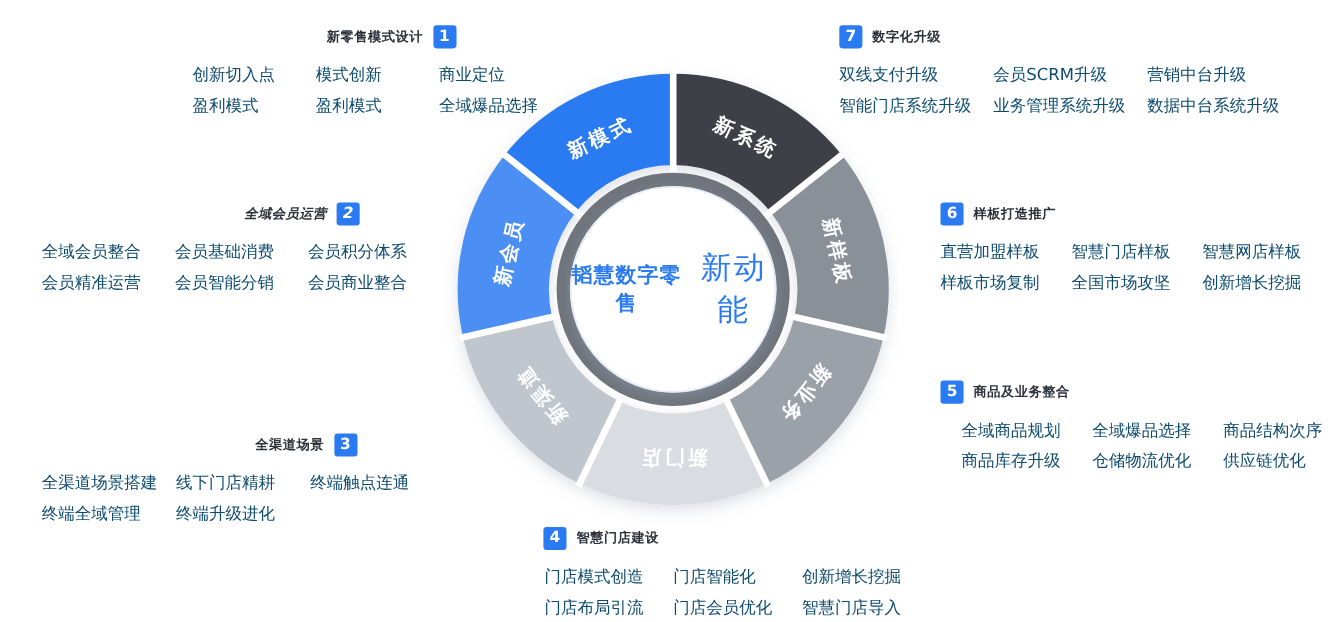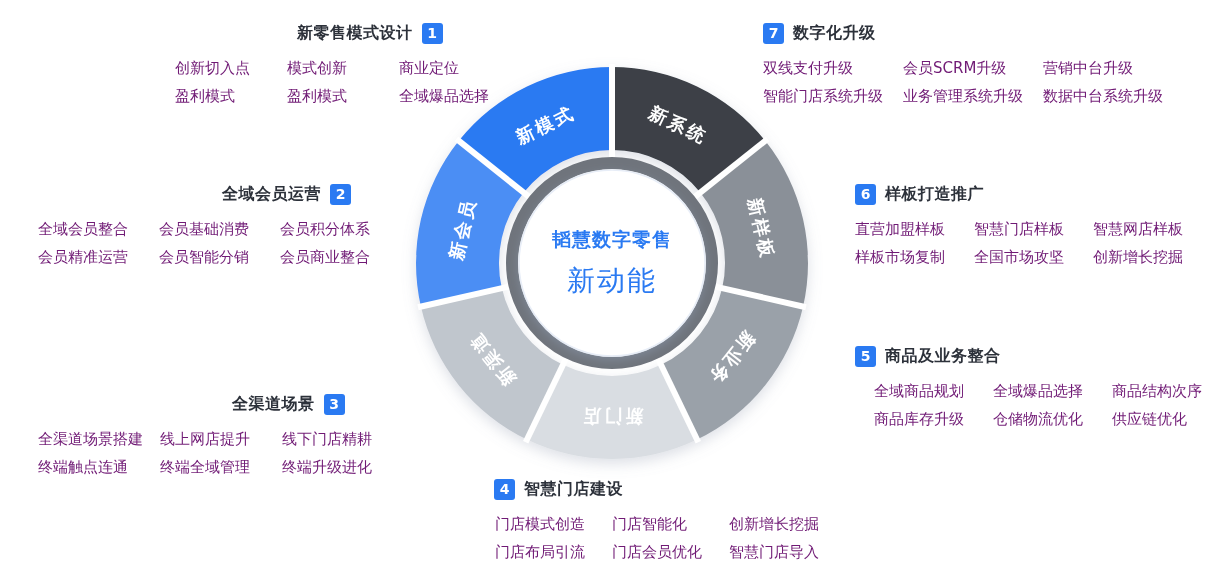--- a/index.html
+++ b/index.html
@@ -8,31 +8,31 @@
   .canvas{position:relative;width:1220px;height:565px;overflow:hidden;background:#fff}
 
   svg.wheel{position:absolute;left:0;top:0;width:1220px;height:565px}
   .ring{fill:none;stroke-width:12px}
   .hub{fill:#ffffff;stroke:#e7edf7;stroke-width:1.5px}
   .seg-label{fill:#ffffff;font-size:18px;font-weight:bold;letter-spacing:3px;
              text-anchor:middle;dominant-baseline:middle;
              font-family:"DejaVu Sans","Liberation Sans",sans-serif}
 
   .center-label{position:absolute;left:519px;top:170px;width:186px;height:186px;
-                display:flex;flex-direction:column;align-items:center;justify-content:center;
+                display:flex;align-items:center;justify-content:center;
                 gap:9px;text-align:center;pointer-events:none}
   .center-line1{font-size:19px;font-weight:bold;letter-spacing:1px}
   .center-line2{font-size:28px;font-weight:normal;letter-spacing:2px}
 
   .group-title-row{position:absolute;display:flex;align-items:center;gap:9px;height:22px;white-space:nowrap}
-  .group-title{font-size:16px;font-weight:bold;color:#2c313a;letter-spacing:.5px}
+  .group-title{font-size:12px;font-weight:bold;color:#2c313a;letter-spacing:.5px}
   .badge{width:21px;height:21px;border-radius:3px;color:#fff;font-size:14px;font-weight:bold;
          display:flex;align-items:center;justify-content:center;flex:0 0 auto}
 
-  .group-items{position:absolute;display:grid;line-height:28px;font-size:15px;color:#701a75;white-space:nowrap}
+  .group-items{position:absolute;display:grid;line-height:28px;font-size:15px;color:#0c4a6e;white-space:nowrap}
   .group-item{display:block}
 </style>
 </head>
 <body>
 
 <div class="canvas">
 
   <svg class="wheel" viewBox="0 0 1220 565">
     <defs>
       <filter id="wheelShadow" x="-20%" y="-20%" width="140%" height="140%">
@@ -84,39 +84,38 @@
         <span class="badge" style="background: rgb(42, 122, 242);">1</span>
       </div>
       <div class="group-items" style="left: 175px; top: 54px; grid-template-columns: repeat(3, 112px);">
         <span class="group-item">创新切入点</span>
         <span class="group-item">模式创新</span>
         <span class="group-item">商业定位</span>
         <span class="group-item">盈利模式</span>
         <span class="group-item">盈利模式</span>
         <span class="group-item">全域爆品选择</span>
       </div>
-      <div class="group-title-row" style="left: 222px; top: 183px;">
+      <div class="group-title-row" style="left: 222px; top: 183px; font-style: italic;">
         <span class="group-title">全域会员运营</span>
         <span class="badge" style="background: rgb(42, 122, 242);">2</span>
       </div>
       <div class="group-items" style="left: 38px; top: 215px; grid-template-columns: repeat(3, 121px);">
         <span class="group-item">全域会员整合</span>
         <span class="group-item">会员基础消费</span>
         <span class="group-item">会员积分体系</span>
         <span class="group-item">会员精准运营</span>
         <span class="group-item">会员智能分销</span>
         <span class="group-item">会员商业整合</span>
       </div>
       <div class="group-title-row" style="left: 232px; top: 345px; margin-top: 48px;">
         <span class="group-title">全渠道场景</span>
         <span class="badge" style="background: rgb(42, 122, 242);">3</span>
       </div>
       <div class="group-items" style="left: 38px; top: 377px; grid-template-columns: repeat(3, 122px); margin-top: 48px;">
         <span class="group-item">全渠道场景搭建</span>
-        <span class="group-item">线上网店提升</span>
         <span class="group-item">线下门店精耕</span>
         <span class="group-item">终端触点连通</span>
         <span class="group-item">终端全域管理</span>
         <span class="group-item">终端升级进化</span>
       </div>
       <div class="group-title-row" style="left: 494px; top: 478px;">
         <span class="badge" style="background: rgb(42, 122, 242);">4</span>
         <span class="group-title">智慧门店建设</span>
       </div>
       <div class="group-items" style="left: 495px; top: 510px; grid-template-columns: repeat(3, 117px);">

